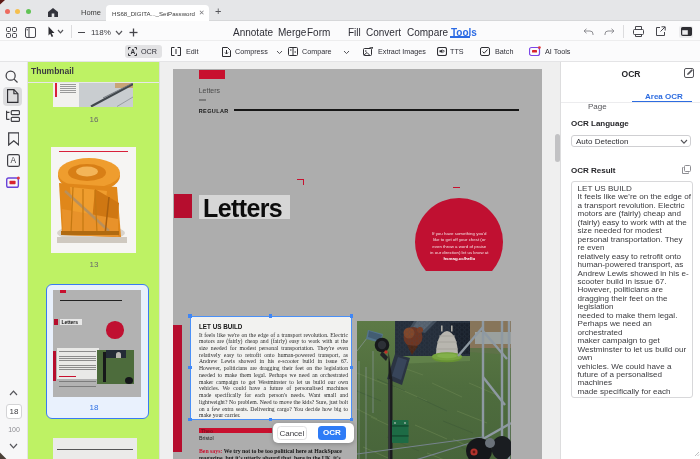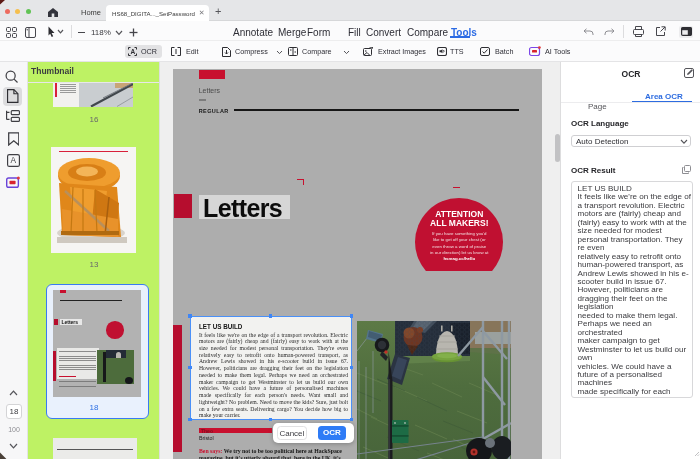--- a/index.html
+++ b/index.html
@@ -291,21 +291,20 @@
 
       <div class="abs" style="left:1px; top:124.8px; width:17.6px; height:24.4px; background:#b60d2e;"></div>
       <div class="abs" style="left:26.3px; top:125.5px; width:90.8px; height:24.8px; background:#d6d6d6;"></div>
       <div class="abs" style="left:30px; top:124.5px; font-size:25px; font-weight:bold; color:#0c0c0c; letter-spacing:-0.6px;">Letters</div>
       <div class="abs" style="left:124.4px; top:110px; width:7px; height:1.2px; background:#c8102e;"></div>
       <div class="abs" style="left:130.3px; top:110px; width:1.2px; height:6px; background:#c8102e;"></div>
       <div class="abs" style="left:280px; top:117.8px; width:7px; height:1.4px; background:#c8102e;"></div>
 
       <div class="abs" style="left:242.3px; top:128.6px; width:88px; height:73.2px; overflow:hidden;">
         <div class="abs" style="left:0; top:0; width:88px; height:88px; border-radius:50%; background:#c01031;"></div>
-        <div class="abs" style="left:0; top:12.5px; width:88px; text-align:center; font-size:8.5px; font-weight:bold; color:#fff; line-height:8.6px;">ATTENTION<br>ALL MAKERS!</div>
         <div class="abs" style="left:0; top:33.5px; width:88px; text-align:center; font-size:4.4px; color:#f3dde0; line-height:6.2px;">If you have something you'd<br>like to get off your chest (or<br>even throw a word of praise<br>in our direction) let us know at<br><b style="color:#fff;">hsmag.cc/hello</b></div>
       </div>
 
       <div class="abs" style="left:-0.5px; top:255.5px; width:9px; height:127.5px; background:#b60d2e;"></div>
 
       <div class="abs" style="left:16.8px; top:246.8px; width:162px; height:103.9px; background:#f2f2f0; border:1px solid #4a90f8;"></div>
       <div class="abs" style="left:26px; top:254px; font-size:6.3px; font-weight:bold; color:#141414;">LET US BUILD</div>
       <div class="abs" style="left:26px; top:262.5px; width:149px; font-family:'Liberation Serif',serif; font-size:5.7px; line-height:6.73px; color:#2a2a2a;">
         <div style="text-align-last:justify;">It feels like we're on the edge of a transport revolution. Electric</div>
         <div style="text-align-last:justify;">motors are (fairly) cheap and (fairly) easy to work with at the</div>

